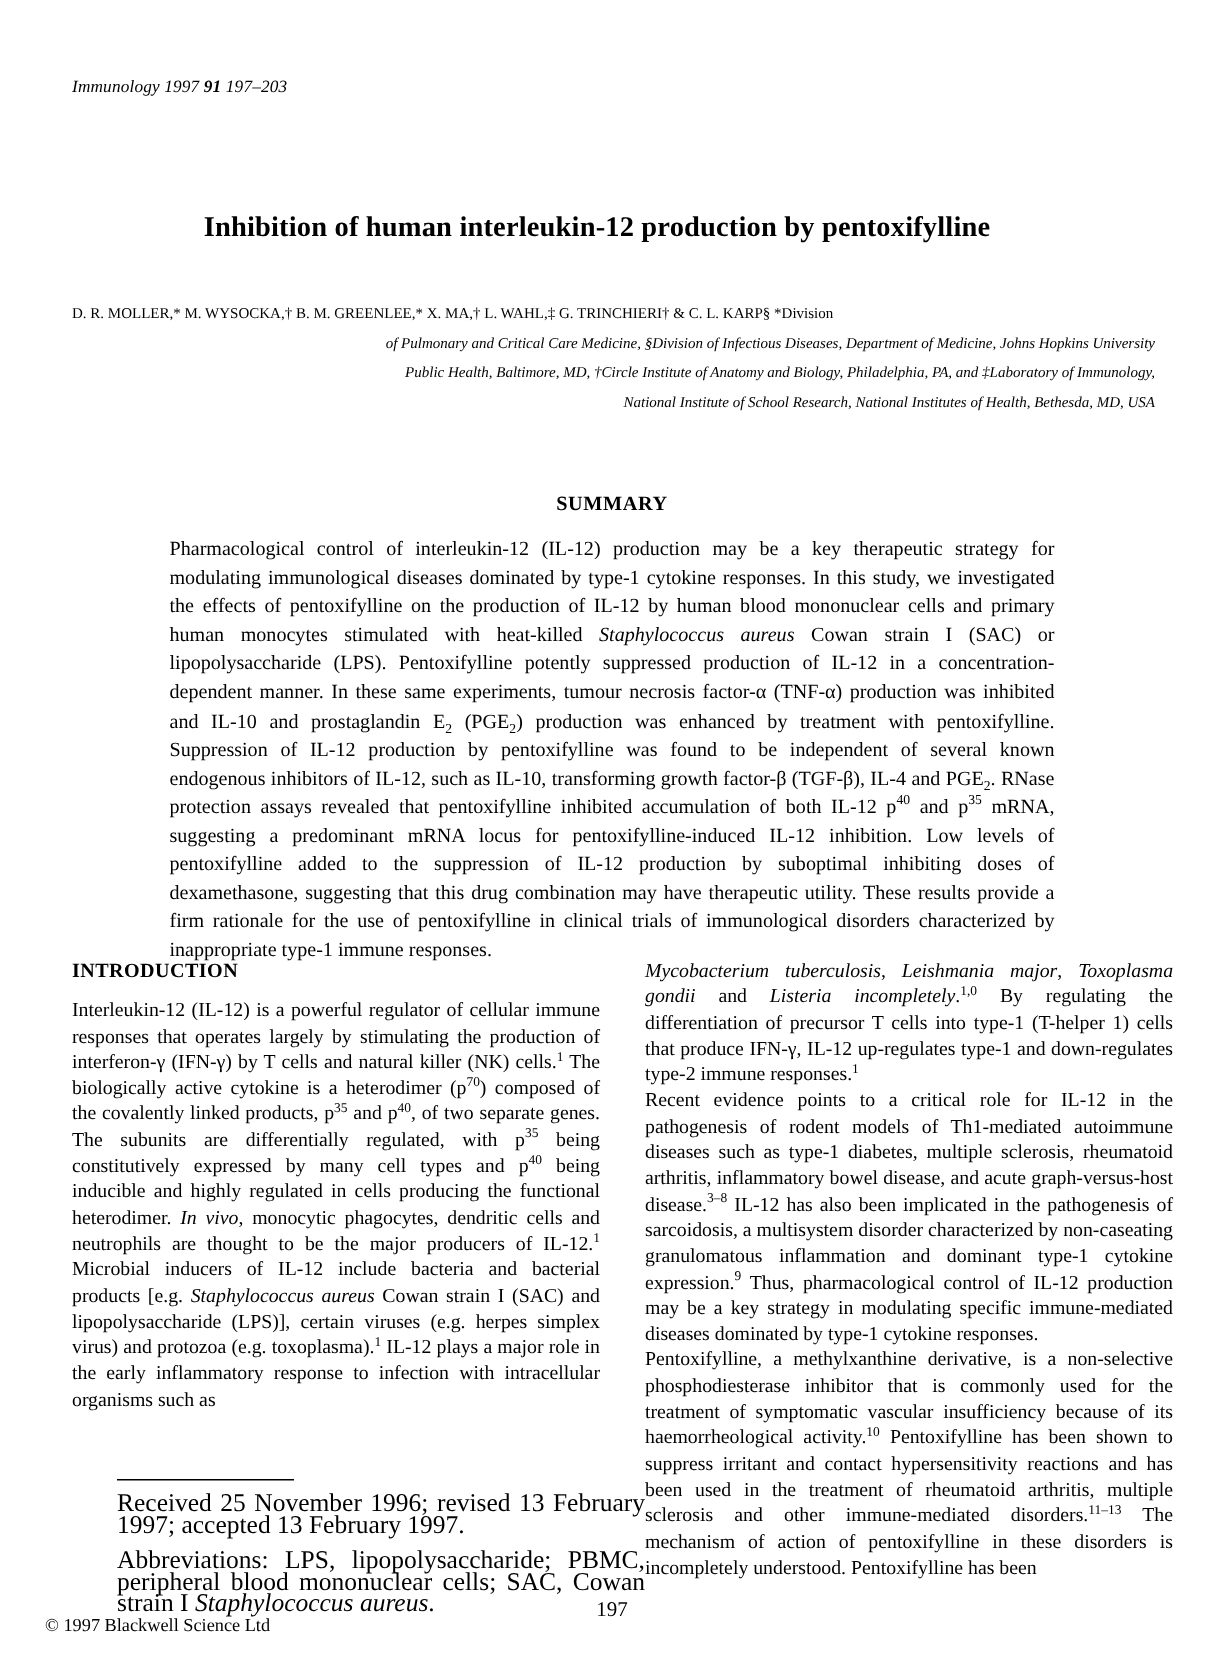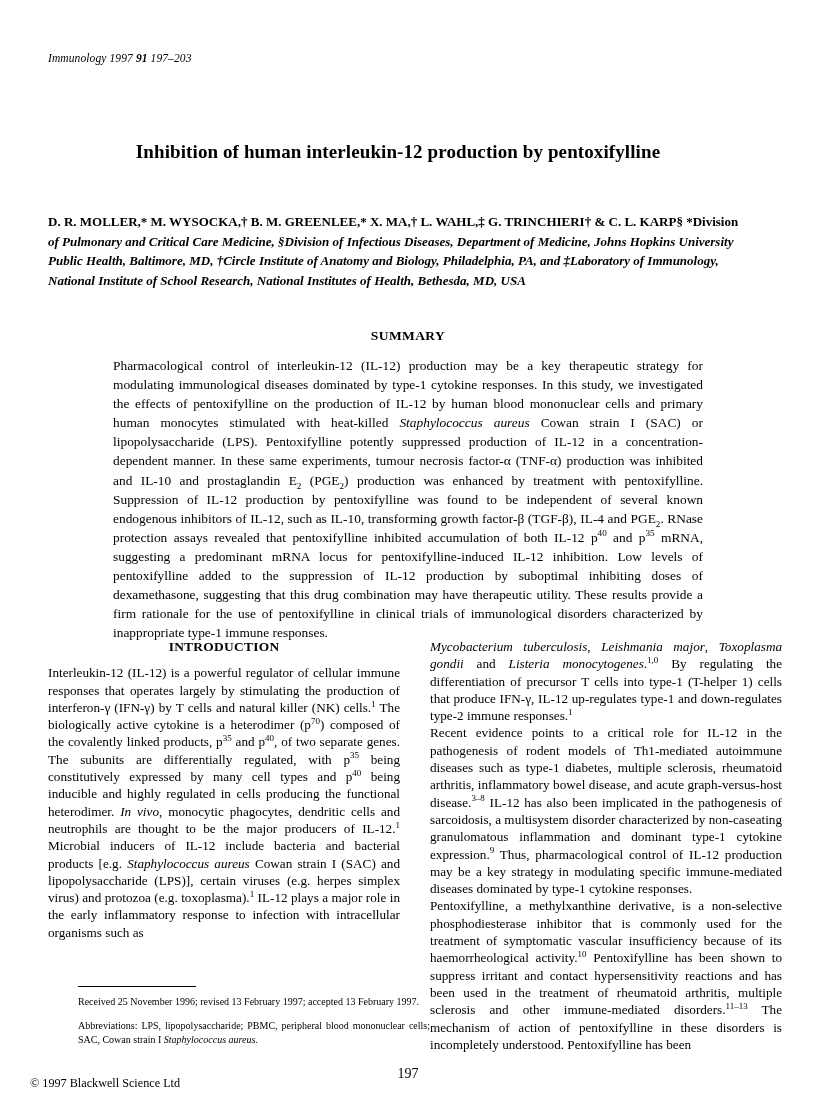--- a/index.html
+++ b/index.html
@@ -42,32 +42,31 @@
     top: 128px;
     left: 0;
     width: 796px;
     text-align: center;
     font-size: 19px;
     font-weight: bold;
     letter-spacing: 0.1px;
   }
   .authors {
     position: absolute;
-    top: 212px;
+    top: 200px;
     left: 48px;
     width: 722px;
-    font-size: 13px;
+    font-size: 10px;
     line-height: 19.5px;
     text-align: justify;
-    font-weight: bold;
   }
   .authors .l1 { display: block; }
   .authors .center {
     display: block;
-    text-align: left;
+    text-align: right;
     font-style: italic;
   }
   .summary-head {
     position: absolute;
     top: 328px;
     left: 0;
     width: 816px;
     text-align: center;
     font-size: 13.5px;
     font-weight: bold;
@@ -93,40 +92,39 @@
     position: absolute;
     top: 0;
     width: 352px;
     font-size: 13.2px;
     line-height: 17.3px;
     text-align: justify;
   }
   .col-left { left: 30px; }
   .col-right { left: 412px; }
   .sec-head {
-    text-align: center;
     font-weight: bold;
     font-size: 13.4px;
     letter-spacing: 0.3px;
     margin: 0 0 9px 0;
   }
   .col p {
     margin: 0;
     text-indent: 0;
   }
   .col p + p {
     margin-top: 0px;
   }
   .indent { text-indent: 14px; }
   .footnotes {
     position: absolute;
     left: 30px;
     top: 348px;
     width: 352px;
-    font-size: 10px;
+    font-size: 17px;
     line-height: 14.6px;
     text-align: justify;
   }
   .footnotes .rule {
     width: 118px;
     height: 1px;
     background: #000;
     margin-bottom: 8px;
   }
   .footnotes p { margin: 0 0 9px 0; }
@@ -189,21 +187,21 @@
       <p>Interleukin-12 (IL-12) is a powerful regulator of cellular immune responses that operates largely by stimulating the production of interferon-γ (IFN-γ) by T cells and natural killer (NK) cells.<sup>1</sup> The biologically active cytokine is a heterodimer (p<sup>70</sup>) composed of the covalently linked products, p<sup>35</sup> and p<sup>40</sup>, of two separate genes. The subunits are differentially regulated, with p<sup>35</sup> being constitutively expressed by many cell types and p<sup>40</sup> being inducible and highly regulated in cells producing the functional heterodimer. <i>In vivo</i>, monocytic phagocytes, dendritic cells and neutrophils are thought to be the major producers of IL-12.<sup>1</sup> Microbial inducers of IL-12 include bacteria and bacterial products [e.g. <i>Staphylococcus aureus</i> Cowan strain I (SAC) and lipopolysaccharide (LPS)], certain viruses (e.g. herpes simplex virus) and protozoa (e.g. toxoplasma).<sup>1</sup> IL-12 plays a major role in the early inflammatory response to infection with intracellular organisms such as</p>
 
       <div class="footnotes">
         <div class="rule"></div>
         <p>Received 25 November 1996; revised 13 February 1997; accepted 13 February 1997.</p>
         <p>Abbreviations: LPS, lipopolysaccharide; PBMC, peripheral blood mononuclear cells; SAC, Cowan strain I <i>Staphylococcus aureus</i>.</p>
       </div>
     </div>
 
     <div class="col col-right">
-      <p><i>Mycobacterium tuberculosis</i>, <i>Leishmania major</i>, <i>Toxoplasma gondii</i> and <i>Listeria monocytogenes</i>.<sup>1,0</sup> By regulating the differentiation of precursor T cells into type-1 (T-helper 1) cells that produce IFN-γ, IL-12 up-regulates type-1 and down-regulates type-2 immune responses.<sup>1</sup></p>
+      <p><i>Mycobacterium tuberculosis</i>, <i>Leishmania major</i>, <i>Toxoplasma gondii</i> and <i>Listeria incompletely</i>.<sup>1,0</sup> By regulating the differentiation of precursor T cells into type-1 (T-helper 1) cells that produce IFN-γ, IL-12 up-regulates type-1 and down-regulates type-2 immune responses.<sup>1</sup></p>
       <p class="indent">Recent evidence points to a critical role for IL-12 in the pathogenesis of rodent models of Th1-mediated autoimmune diseases such as type-1 diabetes, multiple sclerosis, rheumatoid arthritis, inflammatory bowel disease, and acute graph-versus-host disease.<sup>3–8</sup> IL-12 has also been implicated in the pathogenesis of sarcoidosis, a multisystem disorder characterized by non-caseating granulomatous inflammation and dominant type-1 cytokine expression.<sup>9</sup> Thus, pharmacological control of IL-12 production may be a key strategy in modulating specific immune-mediated diseases dominated by type-1 cytokine responses.</p>
       <p class="indent">Pentoxifylline, a methylxanthine derivative, is a non-selective phosphodiesterase inhibitor that is commonly used for the treatment of symptomatic vascular insufficiency because of its haemorrheological activity.<sup>10</sup> Pentoxifylline has been shown to suppress irritant and contact hypersensitivity reactions and has been used in the treatment of rheumatoid arthritis, multiple sclerosis and other immune-mediated disorders.<sup>11–13</sup> The mechanism of action of pentoxifylline in these disorders is incompletely understood. Pentoxifylline has been</p>
     </div>
 
   </div>
 
   <div class="copyright">© 1997 Blackwell Science Ltd</div>
   <div class="folio">197</div>
 
 </div>

